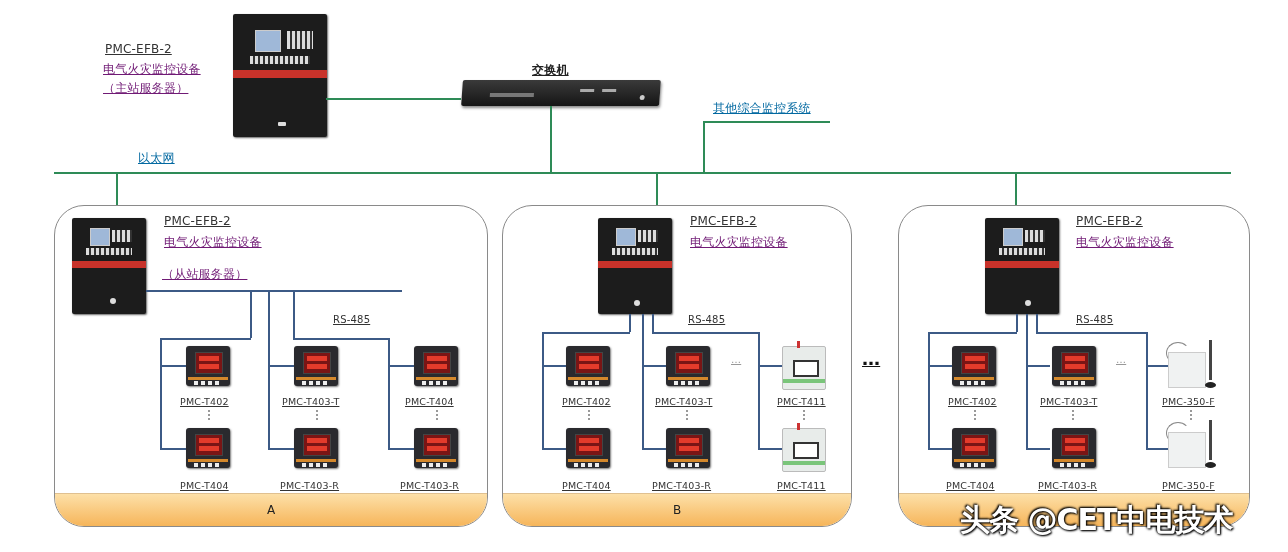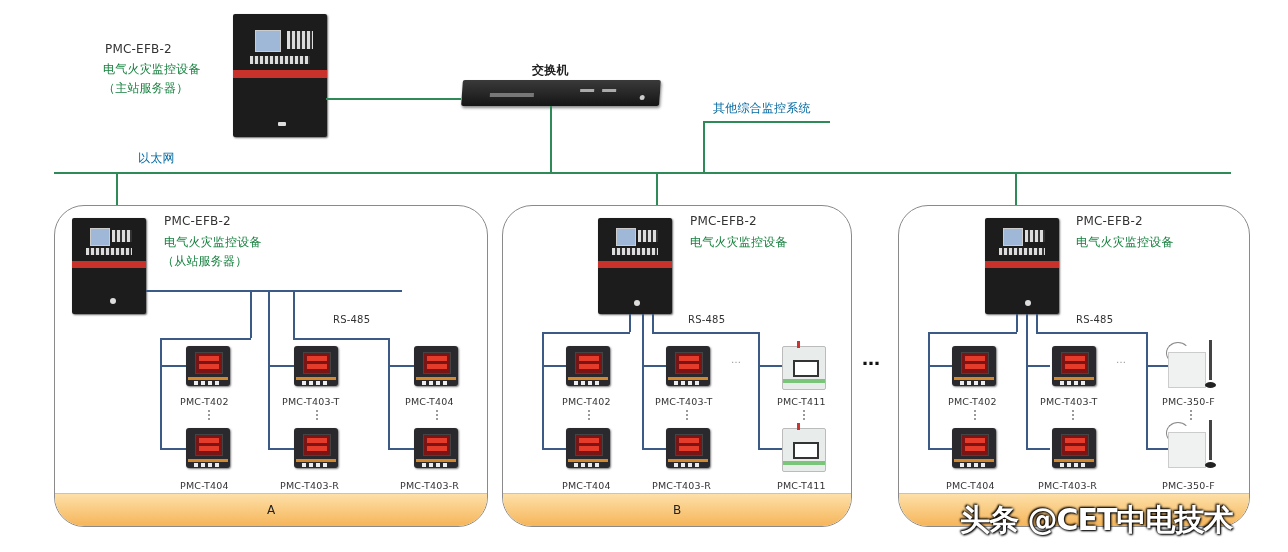--- a/index.html
+++ b/index.html
@@ -1,19 +1,19 @@
 <!DOCTYPE html>
 <html><head>
 <meta charset="utf-8">
 <style>
   html,body{margin:0;padding:0;background:#ffffff;}
   body{width:1288px;height:552px;position:relative;overflow:hidden;font-family:"DejaVu Sans","Liberation Sans",sans-serif;}
   .abs{position:absolute;}
-  .txt{position:absolute;font-size:11px;color:#333;white-space:nowrap;letter-spacing:0.2px;}
-  .txt-cn{font-size:12px;color:#15803d;}
+  .txt{position:absolute;font-size:11px;color:#333;white-space:nowrap;letter-spacing:0.2px;text-decoration:underline;}
+  .txt-cn{font-size:12px;color:#701a75;}
   .green-txt{color:#0369a1;}
   .line{position:absolute;background:#3c5a86;}
   .eth{position:absolute;background:#2e8b57;}
   .box{position:absolute;border:1.5px solid #8a8a8a;border-radius:30px;background:#fff;overflow:hidden;}
   .box-footer{position:absolute;left:0;right:0;bottom:0;height:32px;background:linear-gradient(#fde0a8,#f6b55a);border-top:1px solid #e0c090;display:flex;align-items:center;justify-content:center;font-size:12px;color:#222;}
   .cabinet{position:absolute;background:#1c1c1c;border-radius:2px;box-shadow:1px 1px 2px #666;}
   .cabinet .screen{position:absolute;background:#9fb8d8;border:1px solid #ccc;}
   .cabinet .btns{position:absolute;background:repeating-linear-gradient(90deg,#ddd 0 3px,#333 3px 5px);}
   .cabinet .redband{position:absolute;left:0;right:0;background:#c8322a;}
   .cabinet .knob{position:absolute;width:6px;height:6px;border-radius:50%;background:#ddd;}
@@ -78,21 +78,21 @@
 </div>
 <div class="cabinet" style="left:72px;top:218px;width:74px;height:96px;">
   <div class="screen" style="left:18px;top:10px;width:18px;height:16px;"></div>
   <div class="btns" style="left:40px;top:12px;width:20px;height:12px;"></div>
   <div class="btns" style="left:14px;top:30px;width:46px;height:7px;"></div>
   <div class="redband" style="top:43px;height:7px;"></div>
   <div class="knob" style="left:38px;top:80px;"></div>
 </div>
 <div class="txt" style="left:164px;top:214px;font-size:12px;">PMC-EFB-2</div>
 <div class="txt txt-cn" style="left:164px;top:234px;">电气火灾监控设备</div>
-<div class="txt txt-cn" style="left:162px;top:253px;">（从站服务器）</div>
+<div class="txt txt-cn" style="left:162px;top:266px;">（从站服务器）</div>
 
 <div class="line" style="left:146px;top:290px;width:256px;height:1.5px;"></div>
 <div class="line" style="left:250px;top:290px;width:1.5px;height:48px;"></div>
 <div class="line" style="left:160px;top:338px;width:91px;height:1.5px;"></div>
 <div class="line" style="left:160px;top:338px;width:1.5px;height:110px;"></div>
 <div class="line" style="left:160px;top:365px;width:26px;height:1.5px;"></div>
 <div class="line" style="left:160px;top:448px;width:26px;height:1.5px;"></div>
 <div class="line" style="left:268px;top:290px;width:1.5px;height:158px;"></div>
 <div class="line" style="left:268px;top:365px;width:26px;height:1.5px;"></div>
 <div class="line" style="left:268px;top:448px;width:26px;height:1.5px;"></div>

